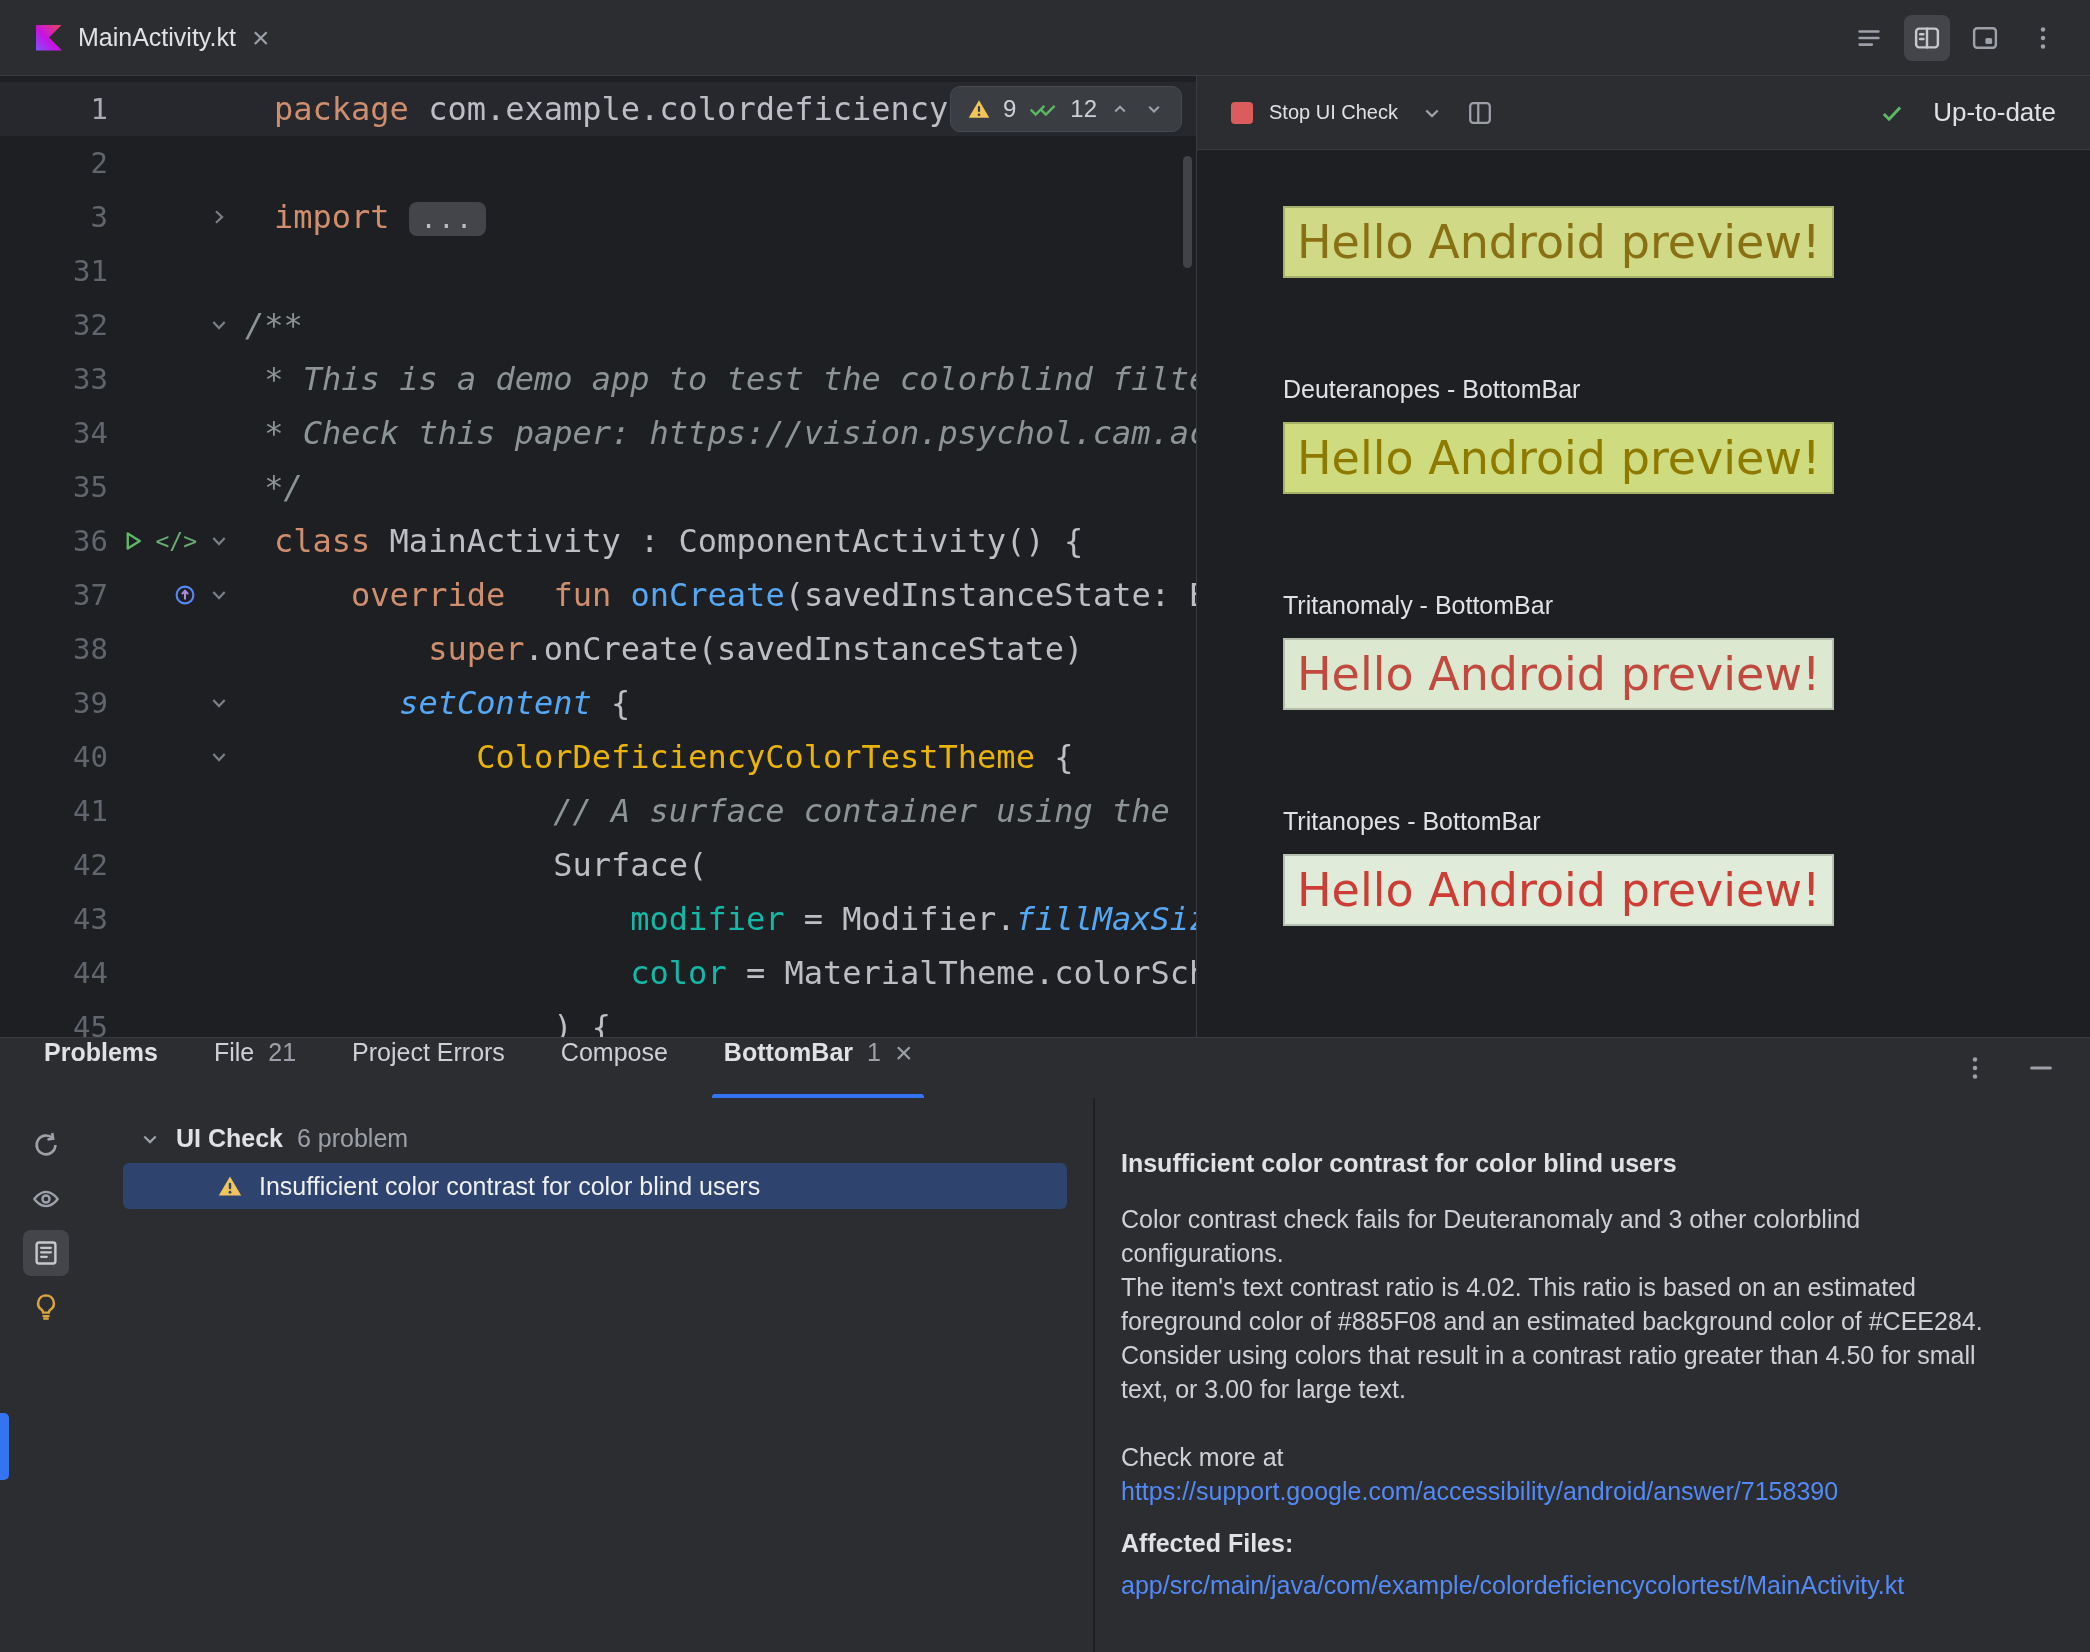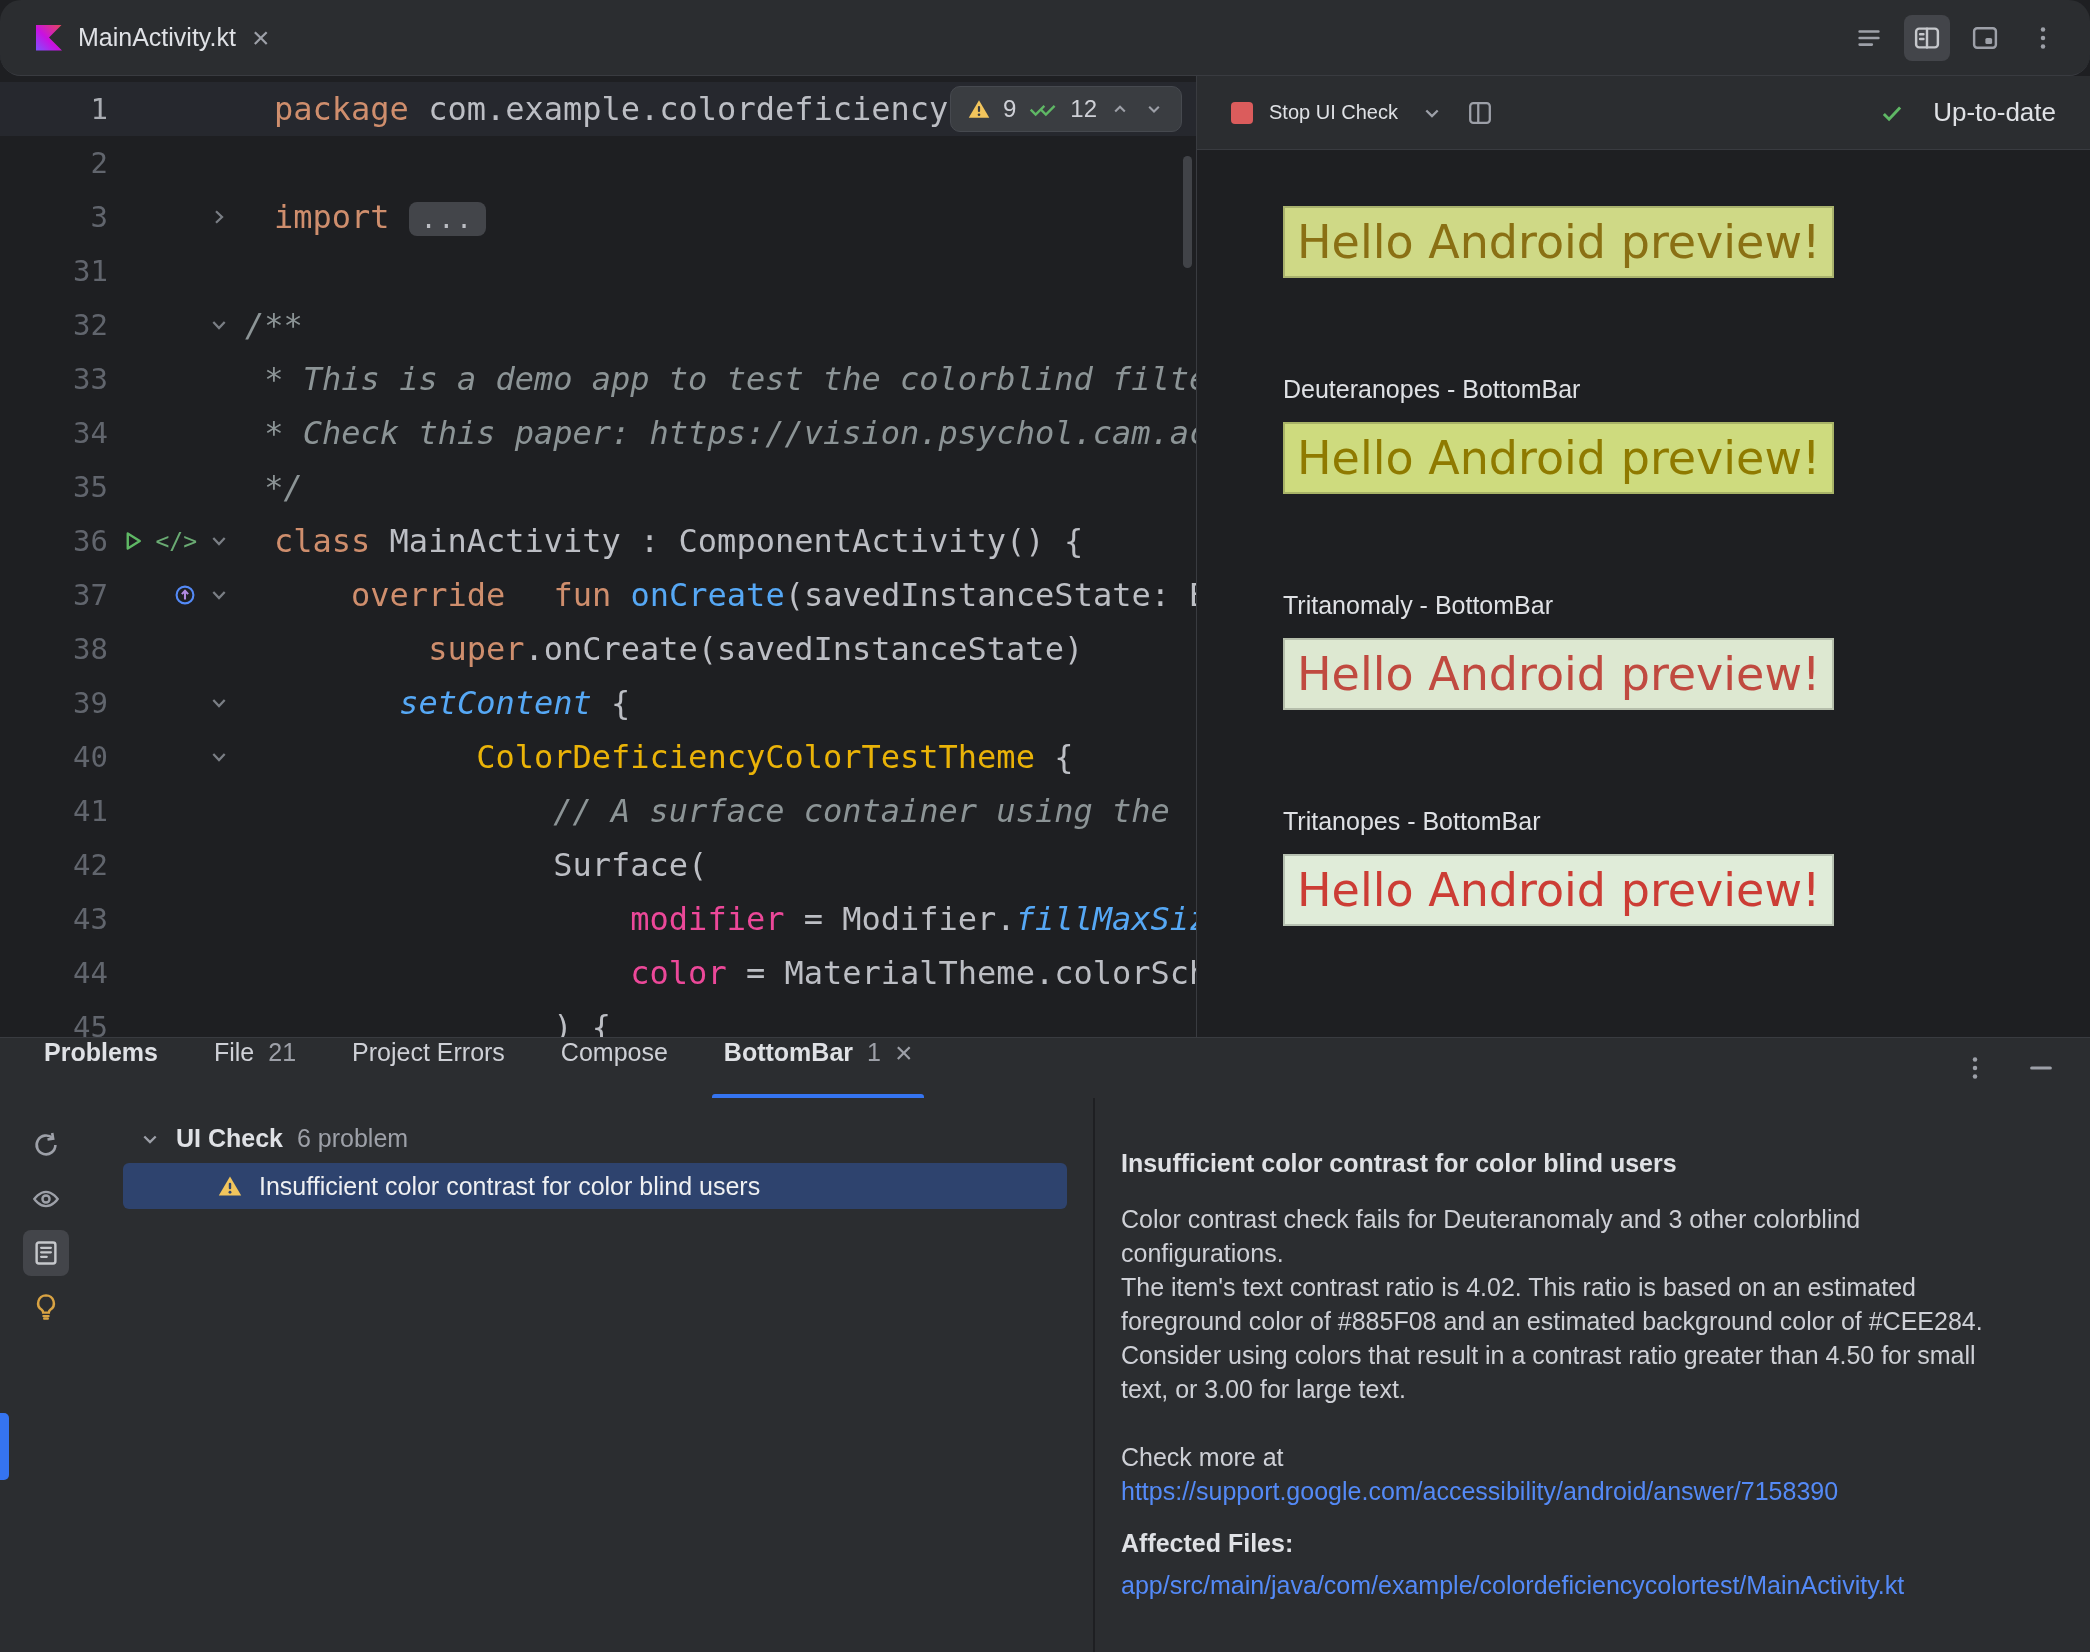--- a/index.html
+++ b/index.html
@@ -2,21 +2,21 @@
 <html><head>
 <meta charset="utf-8">
 <style>
   * { margin:0; padding:0; box-sizing:border-box; }
   html,body { background:#1e1f22; }
   .app { position:relative; width:2090px; height:1652px; overflow:hidden; background:#1e1f22;
          font-family:"Liberation Sans","DejaVu Sans",sans-serif; color:#dfe1e5; }
 
   
   .tabbar { position:absolute; left:0; top:0; width:100%; height:76px; background:#2b2d30;
-            border-bottom:1px solid #393b40; display:flex; align-items:center;border-radius:21px; }
+            border-bottom:1px solid #393b40; display:flex; align-items:center; }
   .tab { display:flex; align-items:center; gap:16px; height:100%; padding:0 26px 0 36px; }
   .kotlin-icon { width:26px; height:26px; flex:none;
                  background:linear-gradient(225deg,#e54857,#c811e2 55%,#7f52ff);
                  clip-path:polygon(0 0,100% 0,50% 50%,100% 100%,0 100%); }
   .tab-label { font-size:25px; color:#dfe1e5; }
   .tab-close { color:#9da0a8; font-size:30px; line-height:1; }
   .tabbar-actions { margin-left:auto; display:flex; align-items:center; gap:12px; padding-right:24px; }
   .icon-btn { width:46px; height:46px; border-radius:8px; display:flex; align-items:center; justify-content:center; }
   .icon-btn.active { background:#43454a; }
 
@@ -32,21 +32,21 @@
                   gap:10px; padding-right:14px; }
   .g-ic { flex:none; }
   .gi-code { font-family:"DejaVu Sans Mono",monospace; font-size:23px; color:#6aab73; }
   .code-text { white-space:pre; }
   .tok-kw  { color:#cf8e6d;margin-left:29px; }
   .tok-pl  { color:#bcbec4; }
   .tok-cmt { color:#8c9496; font-style:italic; }
   .tok-fn  { color:#56a8f5; }
   .tok-fni { color:#56a8f5; font-style:italic; }
   .tok-comp{ color:#eab308;text-align:right; }
-  .tok-arg { color:#ec4899; }
+  .tok-arg { color:#14b8a6; }
   .tok-fold{ background:#43454a; color:#bcbec4; border-radius:8px; padding:2px 12px; font-size:26px; letter-spacing:2px; }
 
   .inspect-widget { position:absolute; top:10px; right:14px; height:46px; background:#3a3d41;
                     border:1px solid #46494f; border-radius:10px; display:flex; align-items:center;
                     gap:12px; padding:0 16px; font-size:24px; color:#ced0d6; z-index:5; }
   .editor-scrollbar { position:absolute; right:4px; top:80px; width:9px; height:112px;
                       border-radius:5px; background:#55585e; opacity:.65; z-index:6; }
 
   
   .preview-panel { position:absolute; left:1196px; top:76px; width:894px; height:961px;

